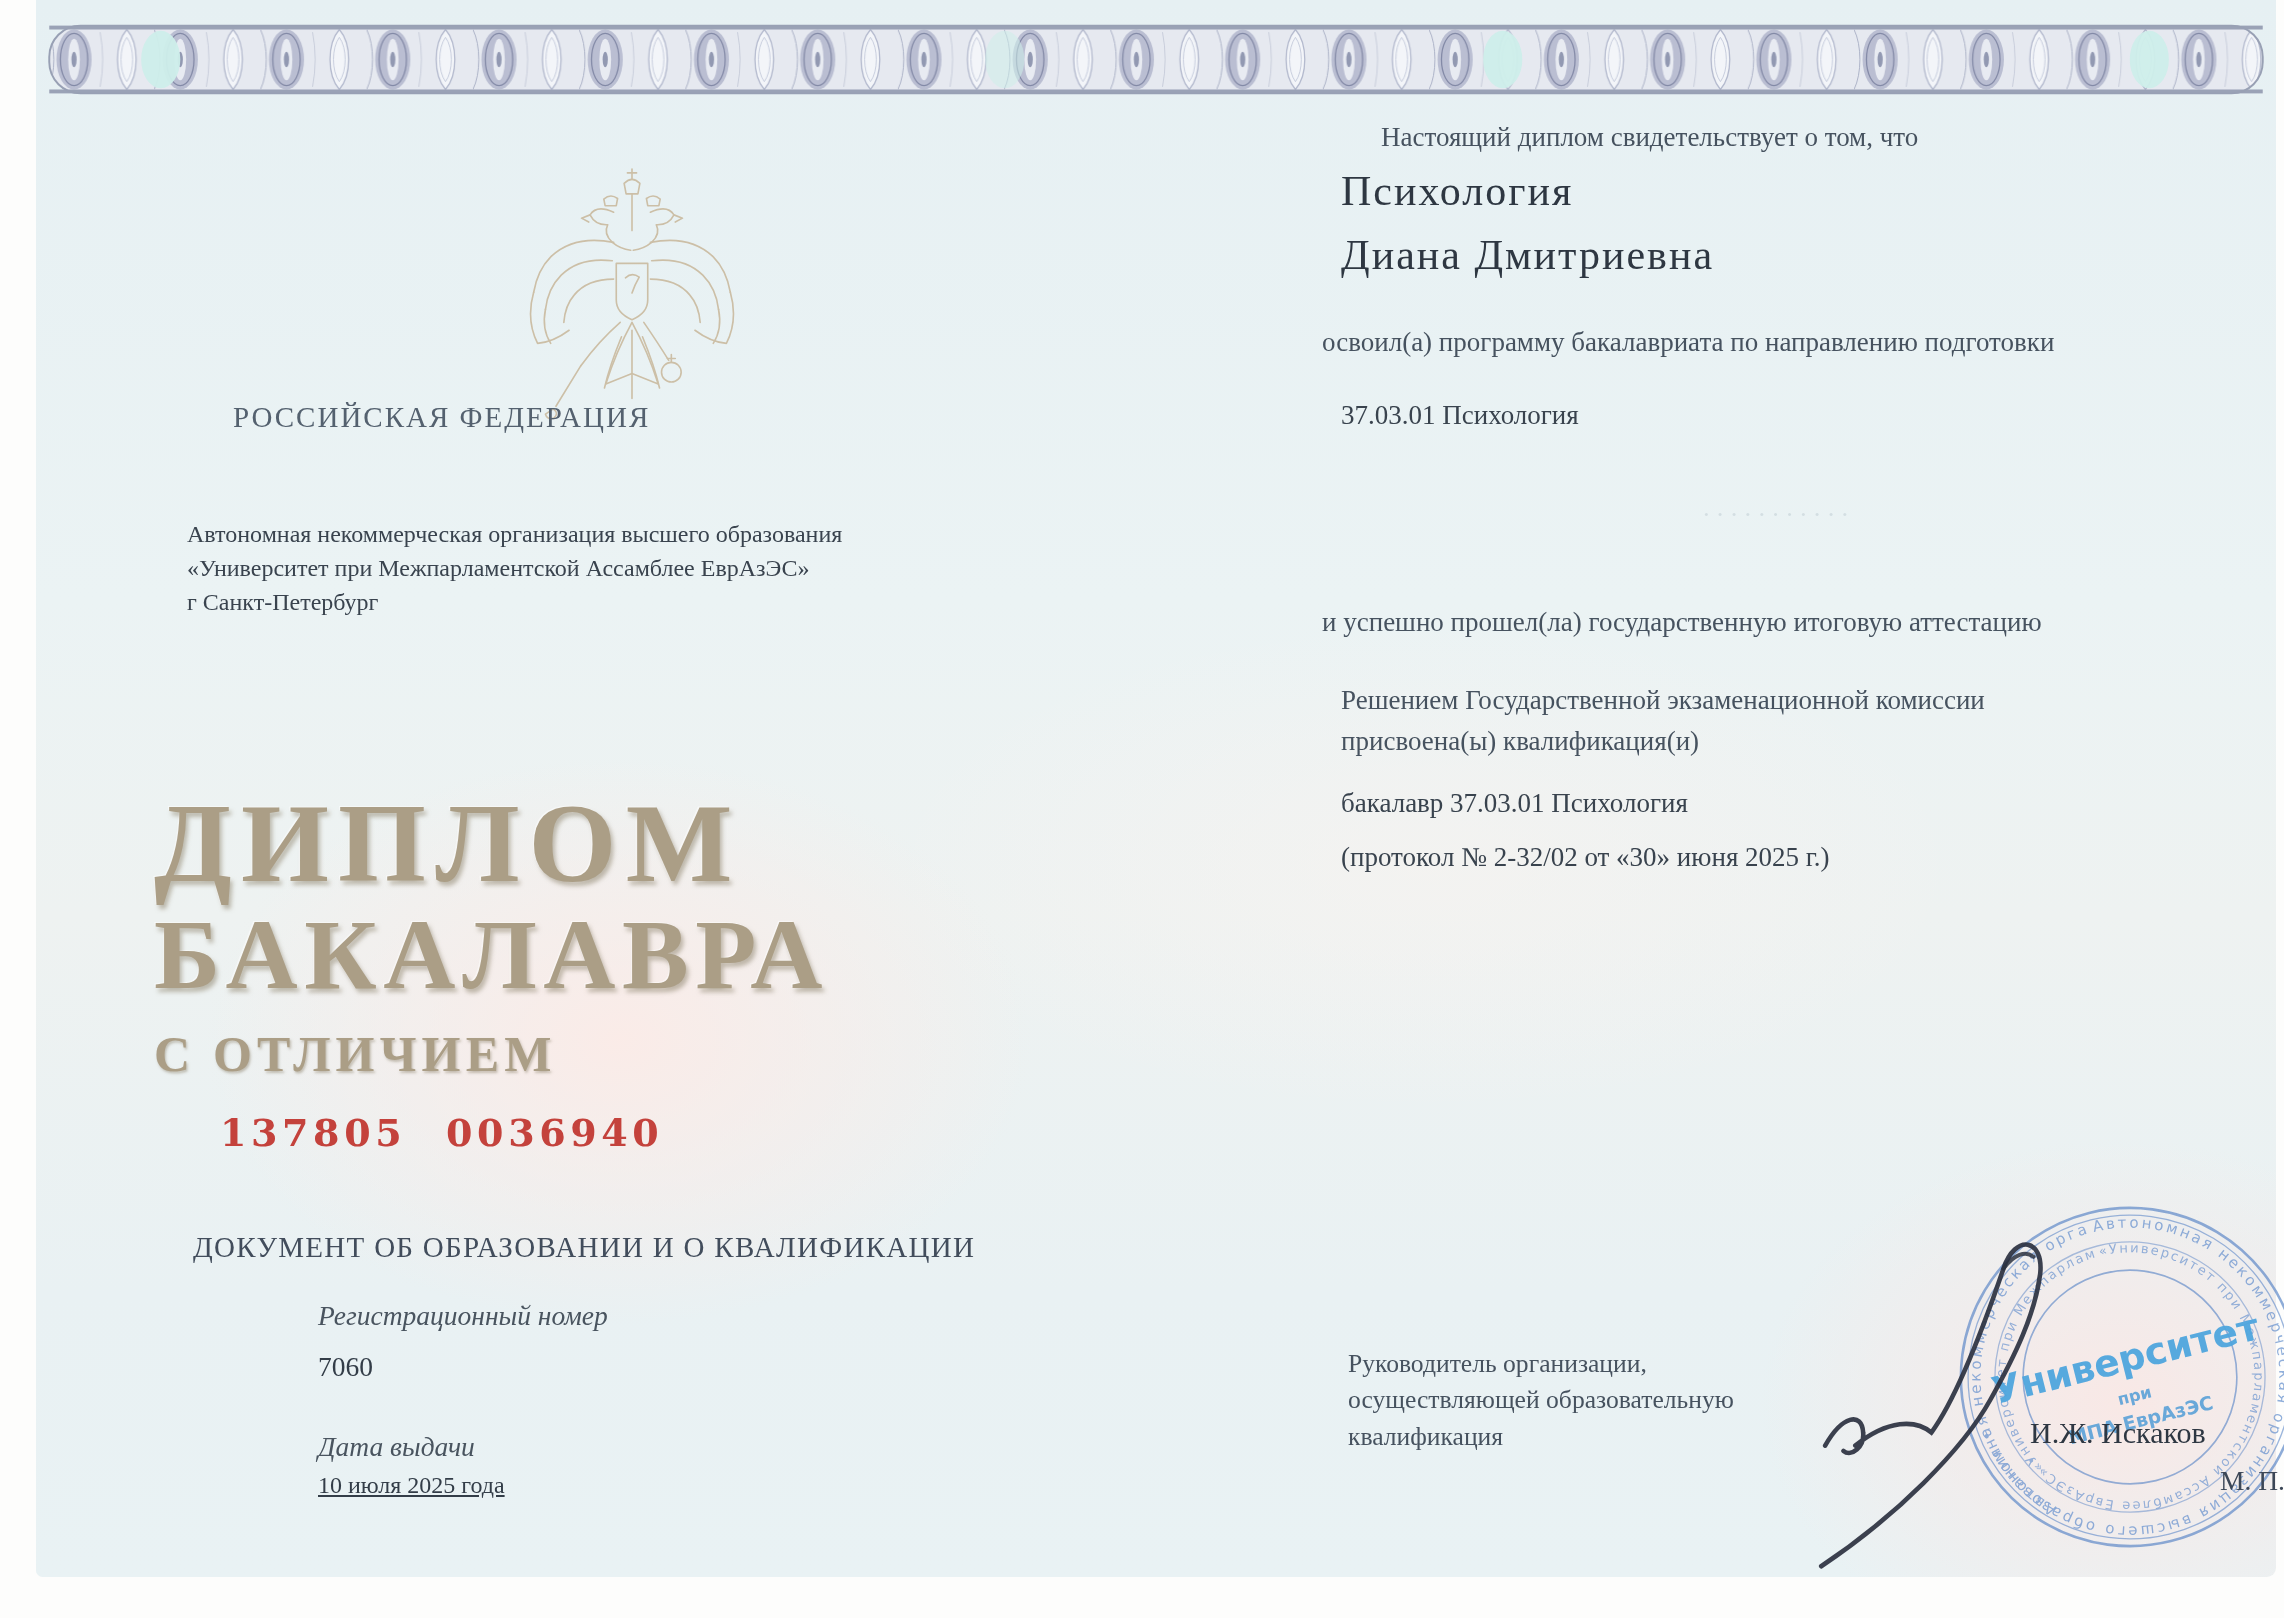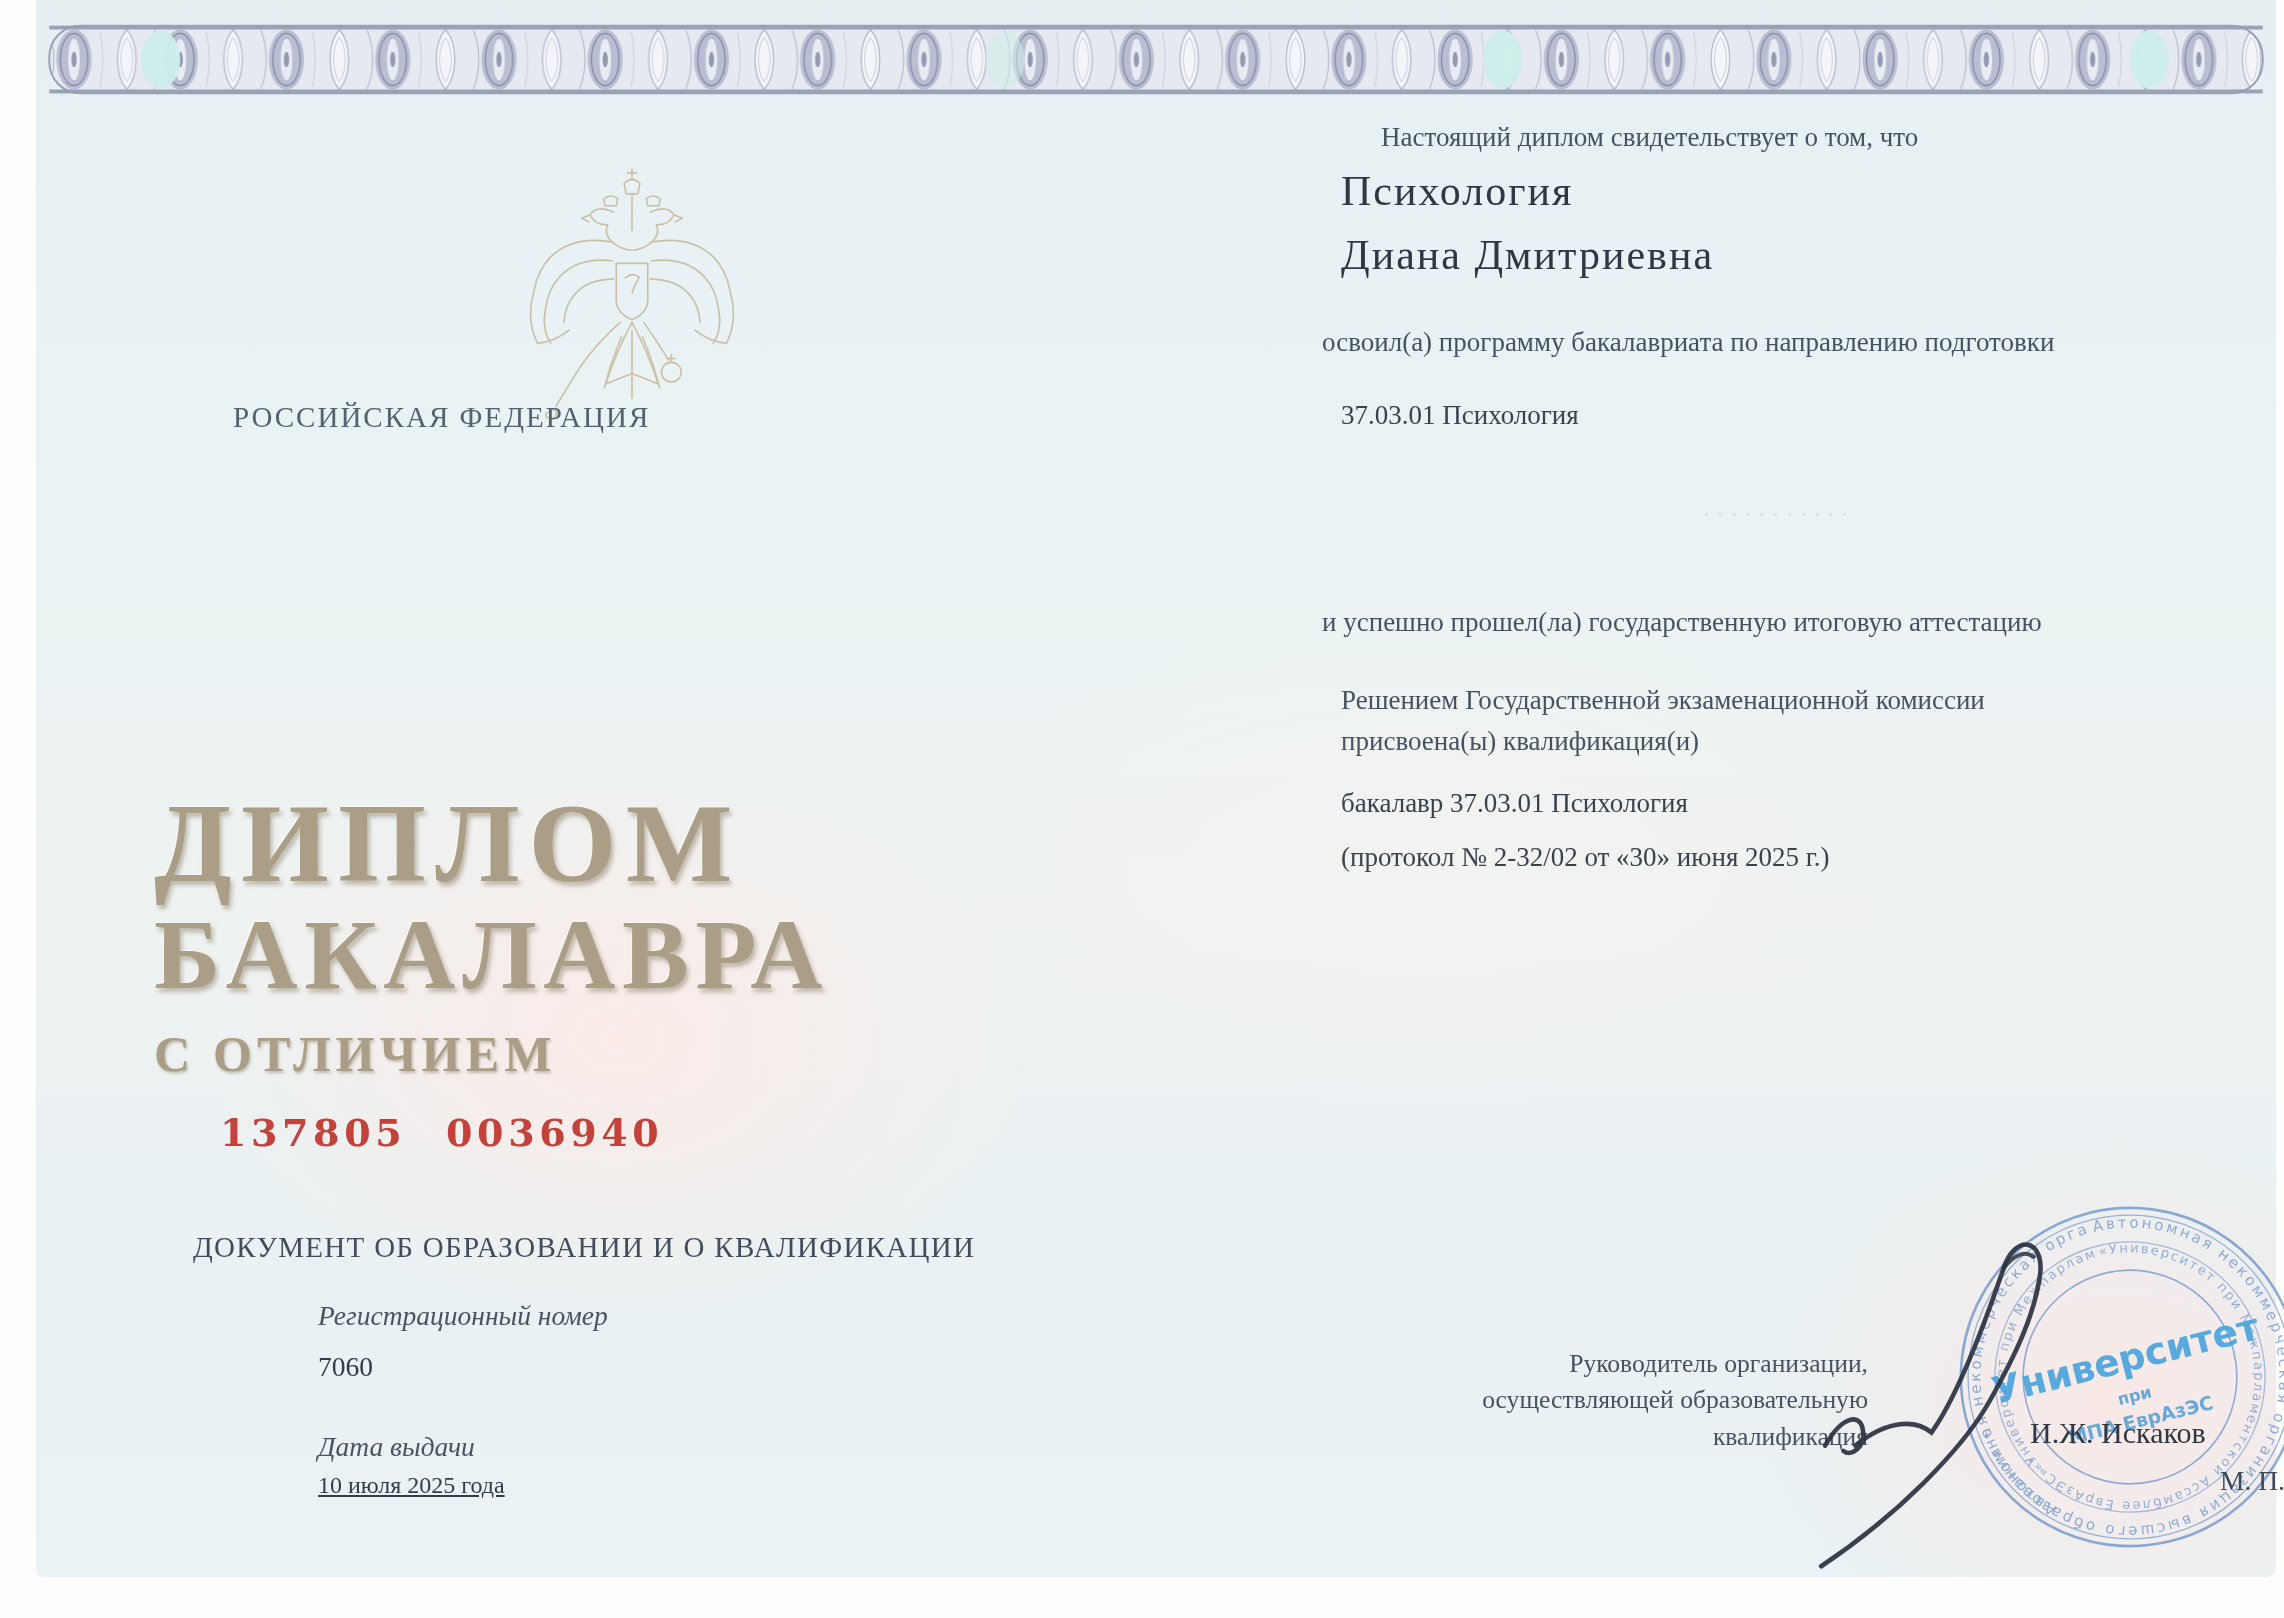--- a/index.html
+++ b/index.html
@@ -32,21 +32,21 @@
   .r-intro{left:1345px;top:122px;width:813px;font-size:27px;color:#46525f;}
   .r-surname{left:1305px;top:167px;width:879px;font-size:42px;letter-spacing:2px;color:#2e3742;}
   .r-given{left:1305px;top:231px;width:879px;font-size:42px;letter-spacing:2px;color:#2e3742;}
   .r-line{left:1286px;top:327px;width:918px;font-size:27px;color:#46525f;}
   .r-prog{left:1305px;top:400px;width:879px;font-size:27px;color:#39434e;}
   .r-ghost{left:1666px;top:500px;width:262px;font-size:26px;letter-spacing:5.2px;color:rgba(96,118,136,.16);}
   .r-attest{left:1286px;top:607px;width:918px;font-size:27px;color:#46525f;}
   .r-comm{left:1305px;top:680px;width:879px;font-size:27px;line-height:1.5;color:#46525f;}
   .r-qual{left:1305px;top:788px;width:879px;font-size:27px;color:#39434e;}
   .r-proto{left:1305px;top:842px;width:879px;font-size:27px;color:#39434e;}
-  .r-role{left:1312px;top:1346px;width:512px;font-size:25.6px;line-height:1.42;text-align:right;color:#46525f;margin-left:8px;}
+  .r-role{left:1312px;top:1346px;width:512px;font-size:25.6px;line-height:1.42;text-align:left;color:#46525f;}
   .r-name{left:1994px;top:1416px;width:236px;font-size:30px;color:#2e3742;z-index:6;}
   .r-mp{left:2184px;top:1465px;width:105px;font-size:27.5px;color:#3c4757;z-index:6;}
   .stamp{position:absolute;left:1919px;top:1202px;width:350px;height:350px;z-index:3;opacity:.92;
          transform:rotate(-14deg);}
   .sig{position:absolute;left:1781px;top:1228px;width:289px;height:354px;z-index:5;}
   .eagle{position:absolute;left:478px;top:165px;width:236px;height:282px;opacity:.85;}
 </style>
 </head>
 <body>
 
@@ -114,20 +114,25 @@
       <path d="M60,372 q9,7 1,14 q-10,3 -13,-6 z"></path>
       <path d="M198,240 q22,32 38,58"></path>
       <circle cx="240" cy="316" r="15"></circle>
       <path d="M240,301 v-12 M234,295 h12"></path>
       <path d="M180,240 q-24,44 -40,94 q40,-16 40,-16 q0,0 40,16 q-16,-50 -40,-94"></path>
       <path d="M180,252 v104 M164,262 q-18,44 -26,78 M196,262 q18,44 26,78"></path>
     </svg>
 
     <div class="txt rf-title">РОССИЙСКАЯ ФЕДЕРАЦИЯ</div>
 
+    <div class="txt inst">
+      <div>Автономная некоммерческая организация высшего образования</div>
+      <div>«Университет при Межпарламентской Ассамблее ЕврАзЭС»</div>
+      <div>г Санкт-Петербург</div>
+    </div>
 
     <div class="txt big-title t-diploma">ДИПЛОМ</div>
     <div class="txt big-title t-bach">БАКАЛАВРА</div>
     <div class="txt big-title t-hon">С ОТЛИЧИЕМ</div>
 
     <div class="txt serial">137805 0036940</div>
     <div class="txt doctype">ДОКУМЕНТ ОБ ОБРАЗОВАНИИ И О КВАЛИФИКАЦИИ</div>
 
     <div class="txt script reglabel">Регистрационный номер</div>
     <div class="txt regnum">7060</div>

